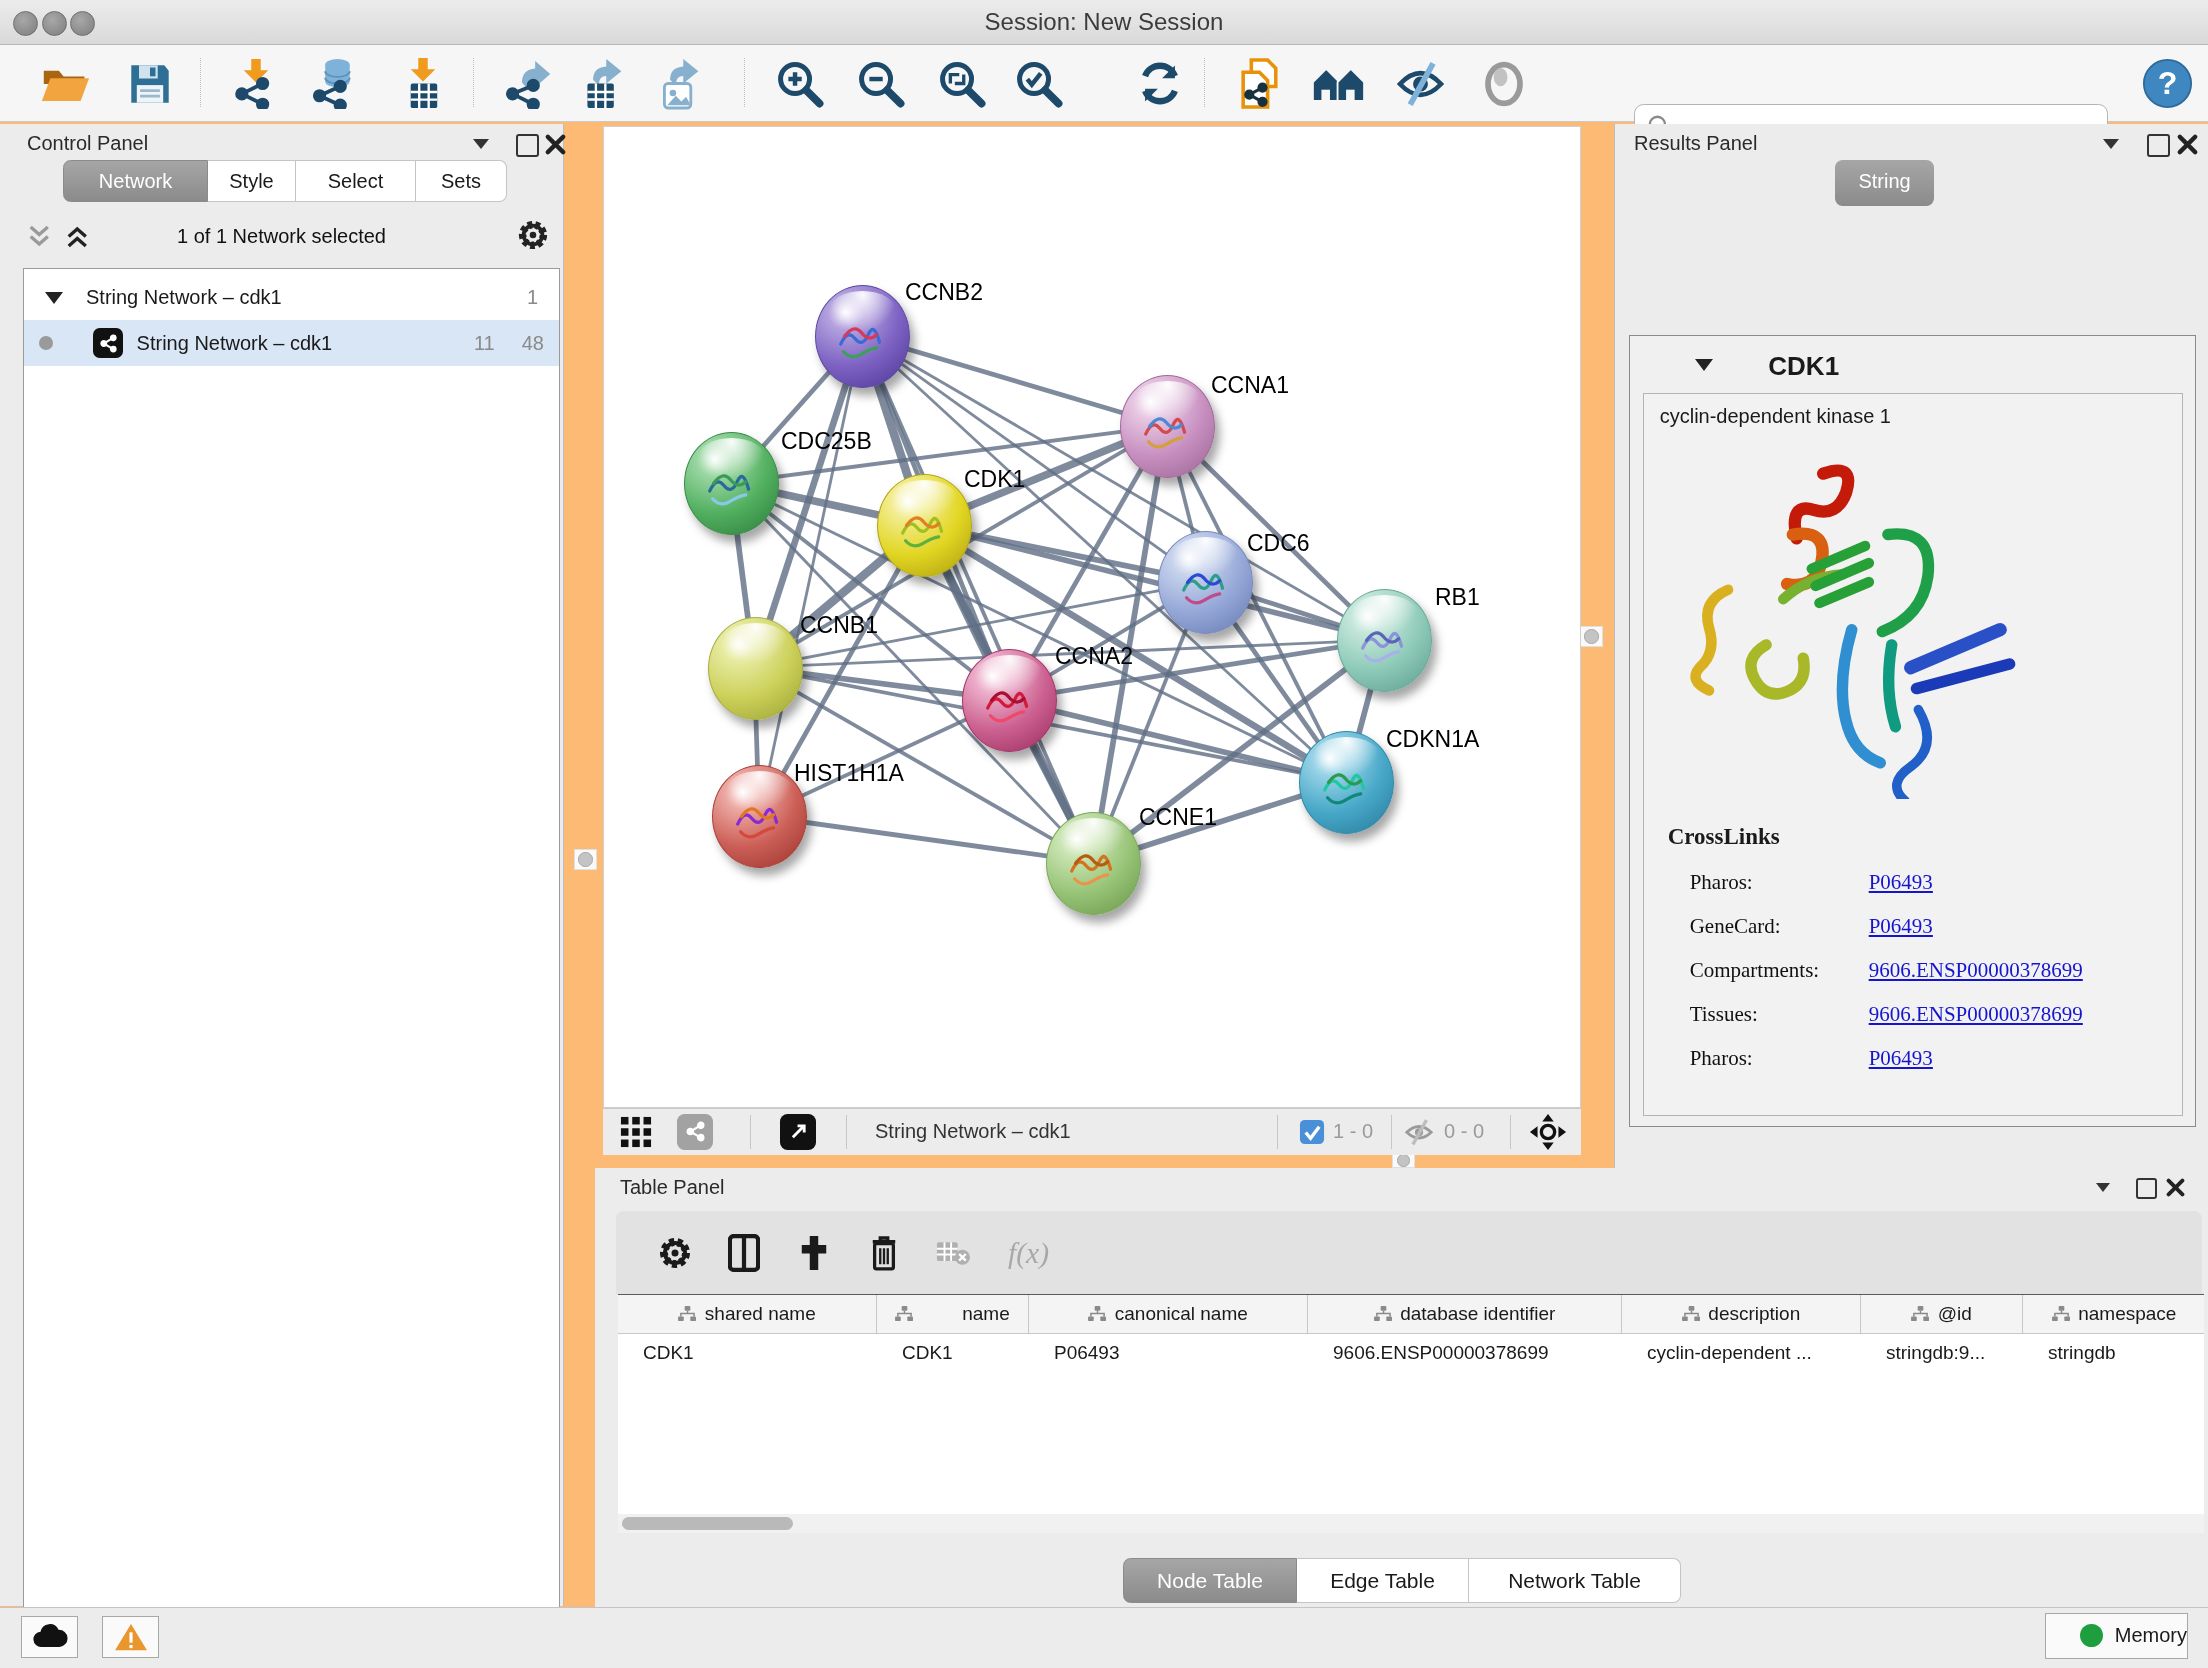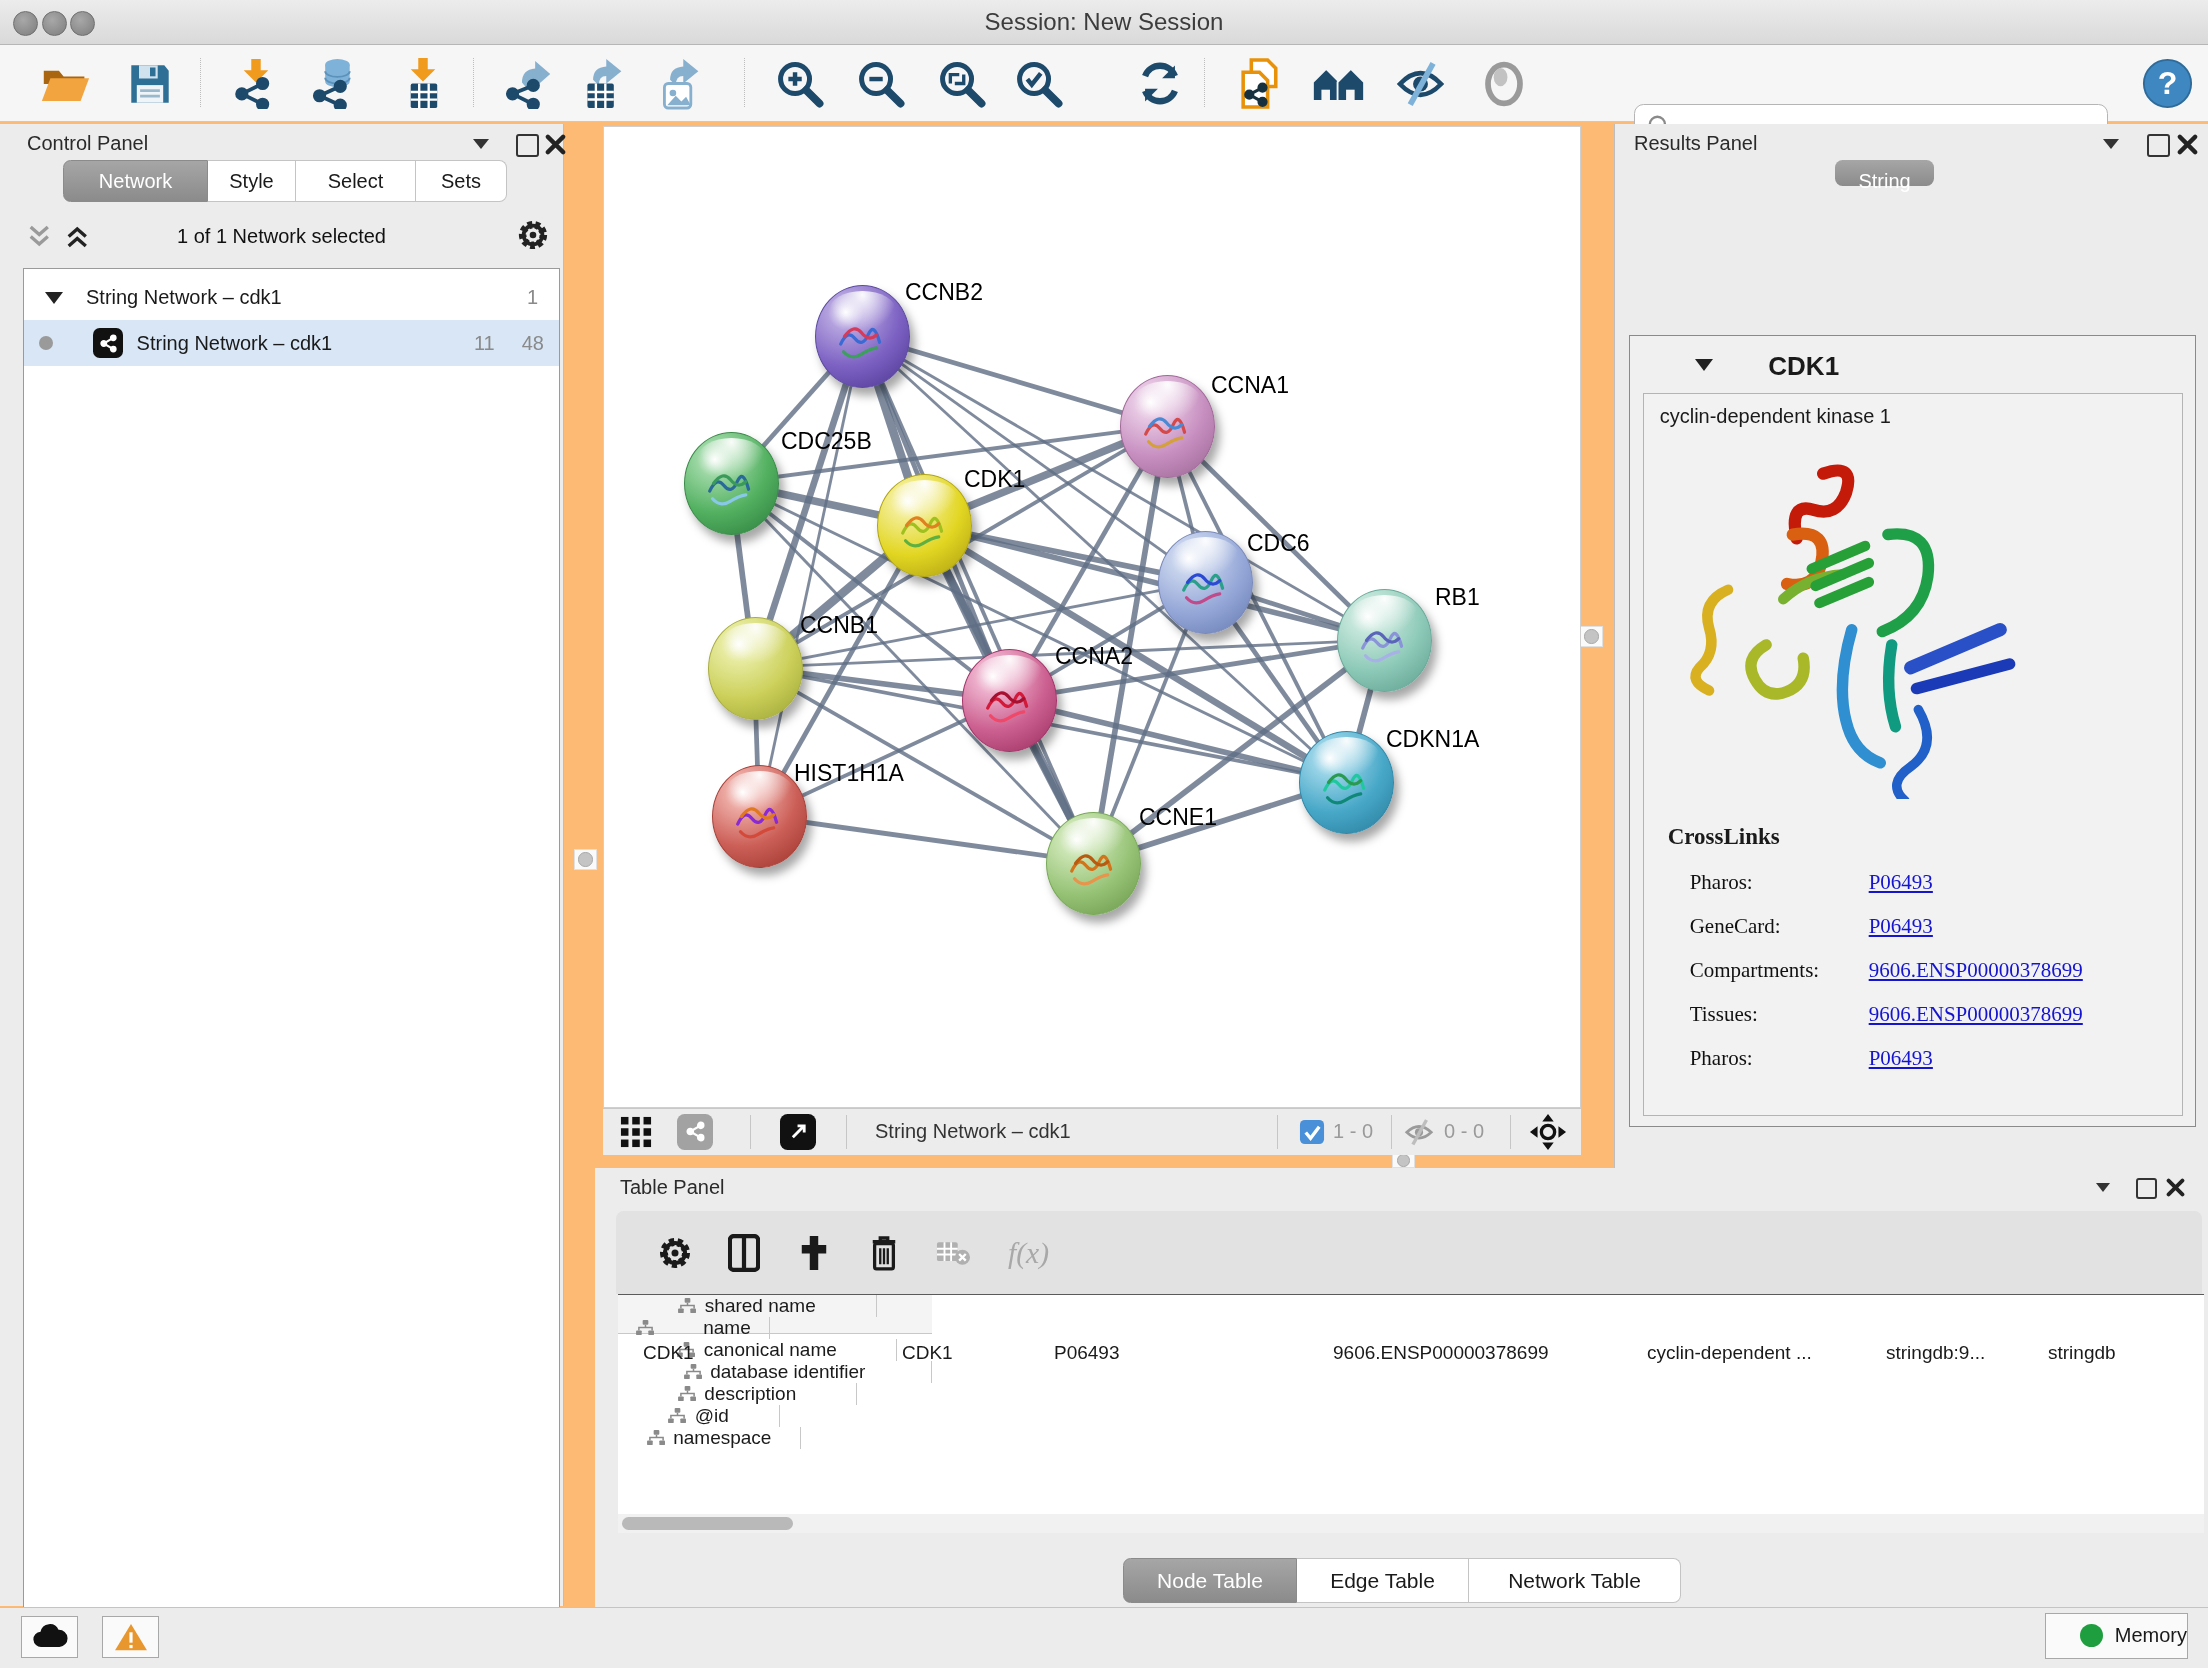--- a/index.html
+++ b/index.html
@@ -48,41 +48,41 @@
     background:radial-gradient(ellipse at 50% 10%,rgba(255,255,255,.95),rgba(255,255,255,0) 72%);}
   .node svg{position:absolute;left:18%;top:24%;}
   .node-label{position:absolute;font-size:23px;color:#000;white-space:nowrap;}
   
   .net-status{position:absolute;left:603px;top:1108px;width:978px;height:46px;background:#ececec;border-top:1px solid #c8c8c8;}
   .ns-sep{position:absolute;top:5.7px;height:34px;border-left:1px solid #c6c6c6;}
   .ns-text{position:absolute;top:10.5px;font-size:20px;color:#333;}
   .ns-count{color:#9a9a9a;}
   
   .results-panel{position:absolute;left:1614px;top:124px;width:594px;height:1482px;background:#ececec;border-left:1px solid #bdbdbd;box-sizing:border-box;}
-  .rp-tab{position:absolute;left:220px;top:36px;width:99px;height:26px;border-radius:7.6px;
+  .rp-tab{position:absolute;left:220px;top:36px;width:99px;height:46px;border-radius:7.6px;
     background:linear-gradient(#a6a6a6,#8b8b8b);color:#fff;font-size:20px;text-align:center;line-height:42px;}
   .rp-box1{position:absolute;left:14.3px;top:77px;width:567px;height:129px;background:#f0f0f0;border:1px solid #a8a8a8;box-sizing:border-box;}
   .rp-btn{position:absolute;top:45px;height:44px;background:#fff;border:1px solid #c0c0c0;border-radius:8.6px;
     font-size:20px;text-align:center;line-height:42px;box-sizing:border-box;}
   .rp-box2{position:absolute;left:14.3px;top:211px;width:567px;height:792px;background:#f0f0f0;border:1px solid #8a8a8a;box-sizing:border-box;}
   .rp-gene{position:absolute;left:138px;top:15px;font-size:26px;font-weight:bold;}
   .rp-inner{position:absolute;left:12.4px;top:57px;width:540px;height:723px;background:#f2f2f2;border:1px solid #b4b4b4;box-sizing:border-box;}
   .rp-desc{position:absolute;left:16px;top:11.4px;font-size:20px;}
   .xl-title{position:absolute;left:24px;top:430px;font-family:"Liberation Serif","DejaVu Serif",serif;font-size:23px;font-weight:bold;}
   .xl-rows{position:absolute;left:46px;top:466px;width:476px;}
   .xl-row{height:44px;display:flex;align-items:center;font-family:"Liberation Serif","DejaVu Serif",serif;font-size:21px;}
   .xl-label{width:179px;color:#111;}
   .xl-link{color:#1515d0;text-decoration:underline;}
   
   .table-panel{position:absolute;left:595px;top:1168px;width:1613px;height:439px;background:#ececec;}
   .tp-toolbar{position:absolute;left:21px;top:43px;width:1586px;height:83px;background:#e2e2e2;border-radius:7.6px 7.6px 0 0;}
   .tp-icon{position:absolute;top:21px;width:42px;height:42px;display:flex;align-items:center;justify-content:center;}
   .fx{font-family:"Liberation Serif","DejaVu Serif",serif;font-style:italic;font-size:29.5px;color:#a8a8a8;}
   .the-table{position:absolute;left:23px;top:126px;width:1586px;height:238px;background:#fff;border-top:1.9px solid #5a5a5a;overflow:hidden;}
-  .th-row{position:absolute;left:0;top:0;height:38px;display:flex;background:#f4f4f4;border-bottom:1px solid #c8c8c8;flex-direction:column;}
+  .th-row{position:absolute;left:0;top:0;height:38px;display:flex;background:#f4f4f4;border-bottom:1px solid #c8c8c8;}
   .th-cell{display:flex;align-items:center;justify-content:center;gap:7.6px;font-size:19px;border-right:1px solid #c8c8c8;box-sizing:border-box;}
   .td-row{position:absolute;left:0;top:39px;height:38px;display:flex;}
   .td-cell{display:flex;align-items:center;padding-left:25px;font-size:19px;box-sizing:border-box;}
   .hscroll{position:absolute;left:0;bottom:0;width:100%;height:19px;background:#f1f1f1;}
   .hscroll i{position:absolute;left:3.8px;top:2.9px;width:171px;height:13.3px;border-radius:6.7px;background:#b9b9b9;display:block;}
   .tp-tabs{position:absolute;left:528px;top:390px;}
   .tp-tabs .tab{font-size:21px;padding:9.5px 0;}
   
   .statusbar{position:absolute;left:0;top:1607px;width:2208px;height:61px;background:#ececec;border-top:1px solid #c4c4c4;}
   .sb-btn{position:absolute;top:7.6px;width:55px;height:40px;background:#fafafa;border:1.9px solid #a8a8a8;display:flex;align-items:center;justify-content:center;}

